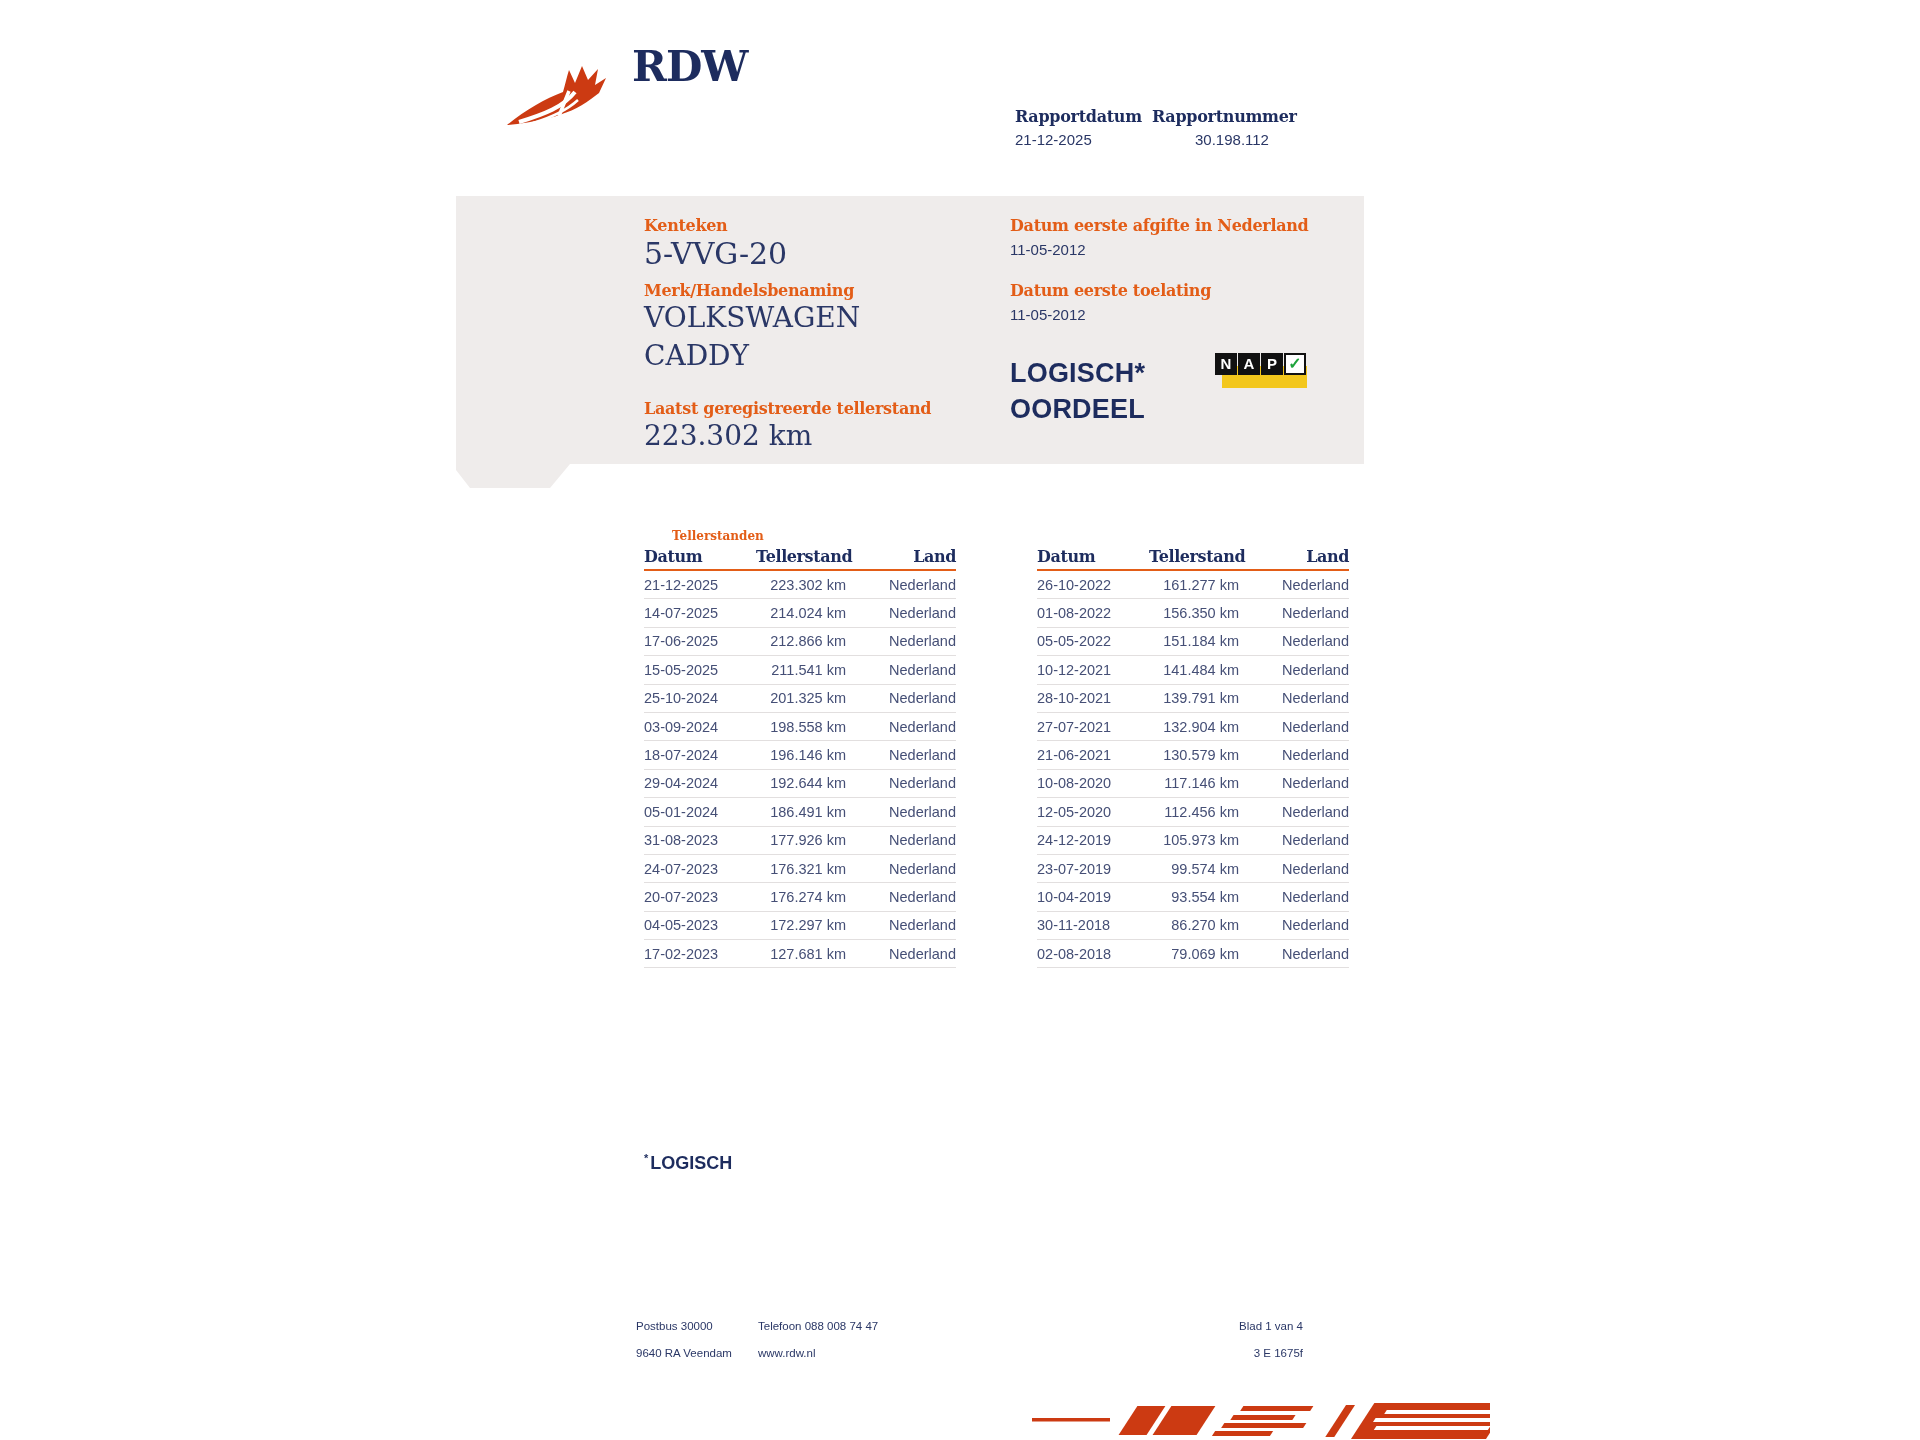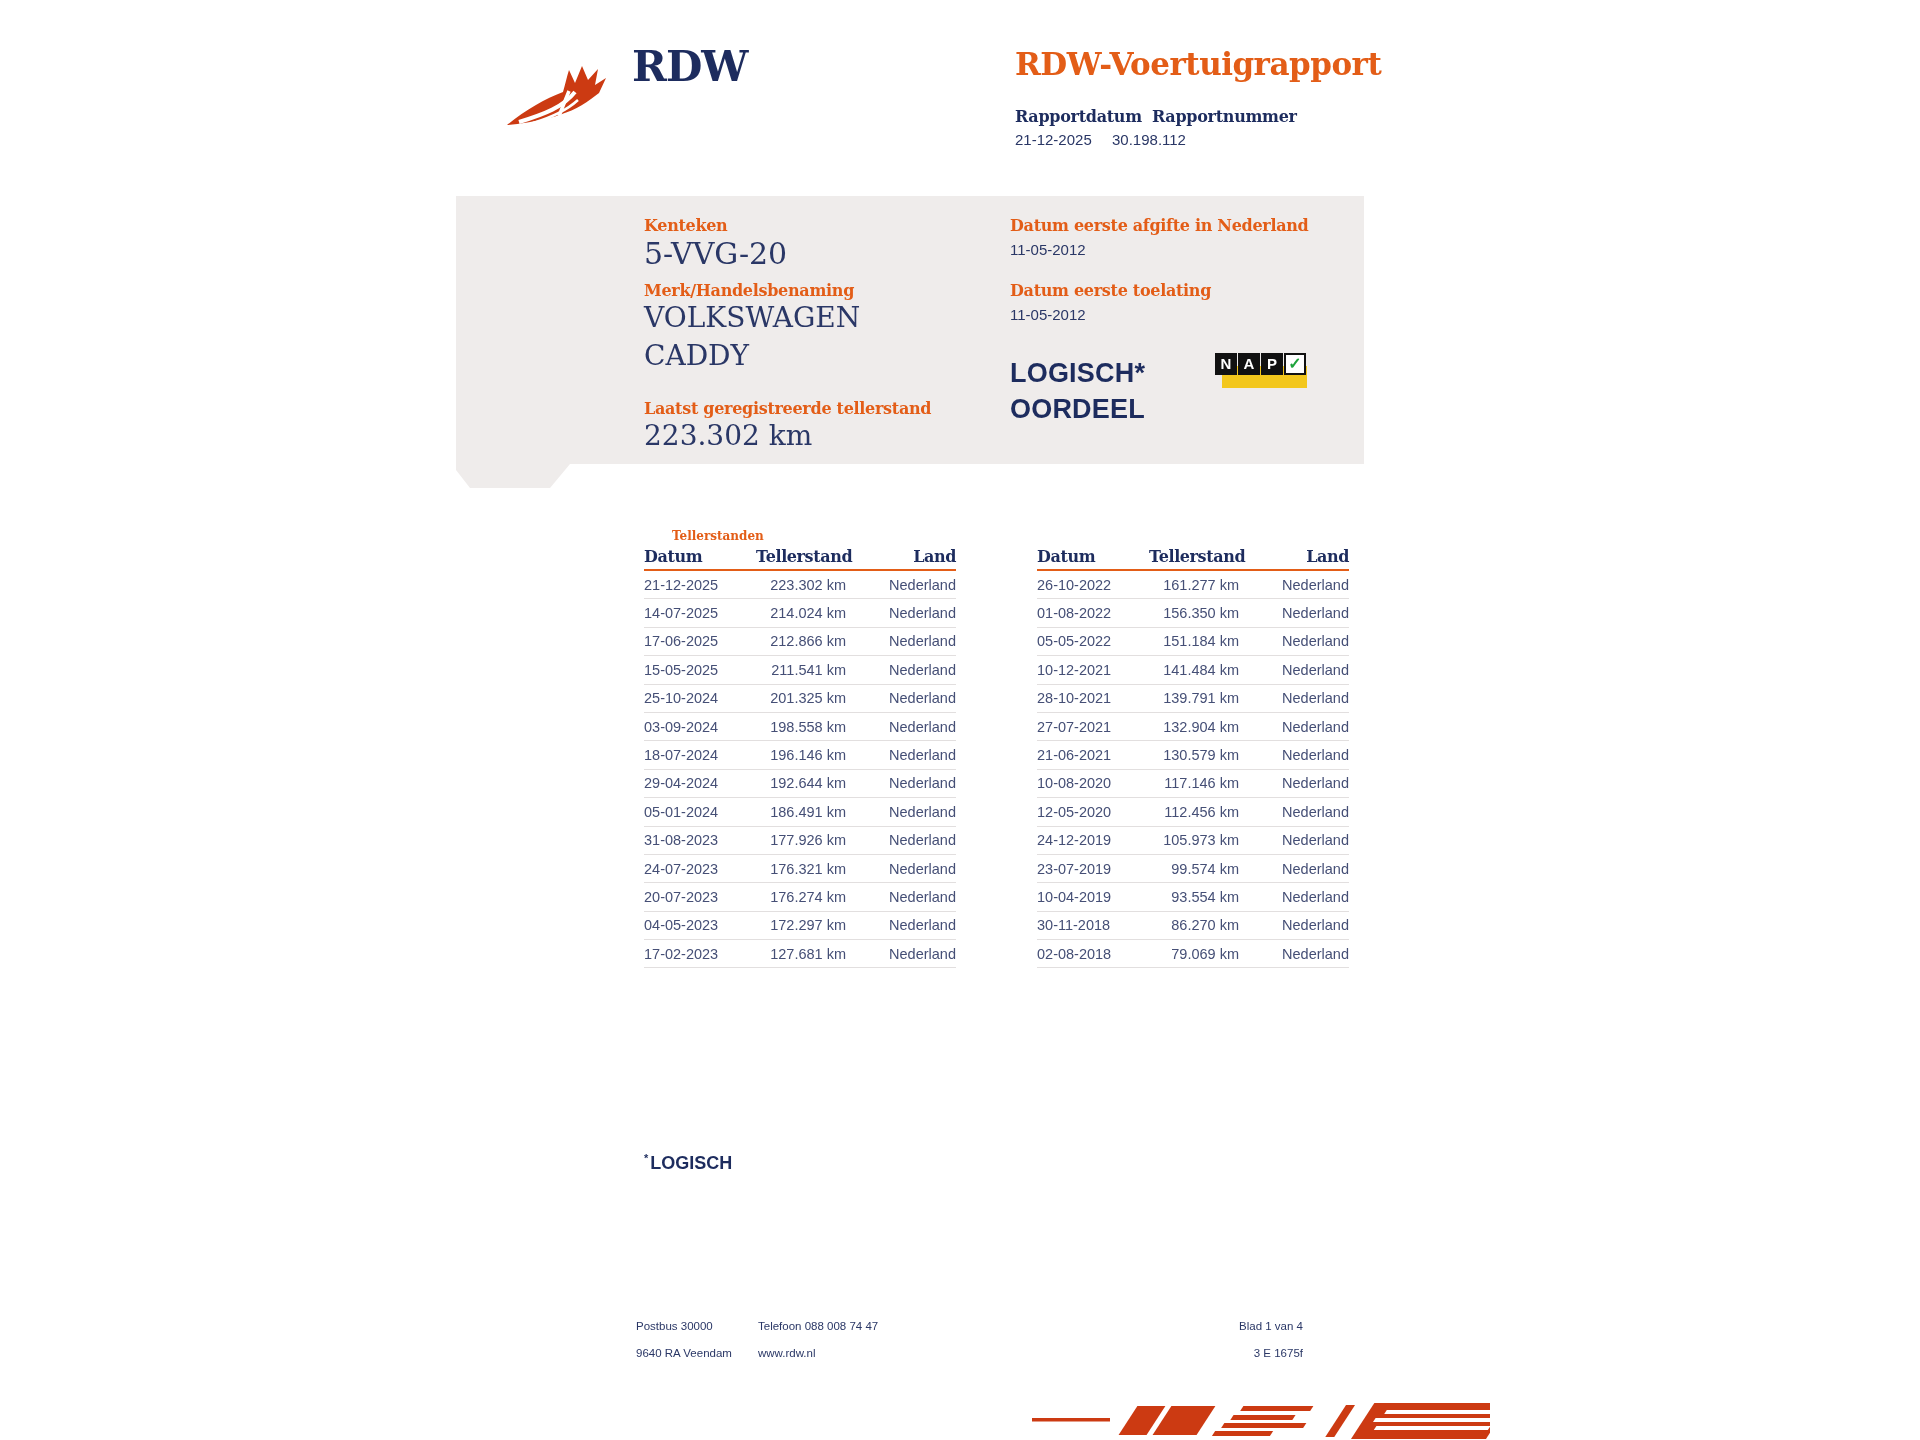--- a/index.html
+++ b/index.html
@@ -69,26 +69,25 @@
 <div class="page">
 
   <svg class="abs" style="left:505px;top:58px" width="108" height="70" viewBox="0 0 108 70">
     <path fill="var(--logo,#cc3a12)" d="M2,67 C20,52 40,41 58,34 C60,27 62,18 64,12 L70,25 L77,8 L83,22 L93,11 L90,27 L101,20 L94,35 L86,41 C74,50 60,56 44,60 C29,64 14,66 2,67 Z"></path>
     <path d="M14,64 C40,56 58,49 70,34" stroke="#fff" stroke-width="4" fill="none"></path>
     <path d="M28,65 C48,59 62,52 73,42" stroke="#fff" stroke-width="2.5" fill="none"></path>
     <path d="M64,33 L54,58" stroke="#fff" stroke-width="3.5" fill="none"></path>
   </svg>
   <div class="abs slab rdw-wordmark">RDW</div>
 
-  <div class="abs slab doc-title">RDW-Voertuigrapport</div>
 
   <div class="abs slab meta-label" style="left:1015px;top:107px">Rapportdatum</div>
   <div class="abs slab meta-label" style="left:1152px;top:107px">Rapportnummer</div>
   <div class="abs meta-value" style="left:1015px;top:131px">21-12-2025</div>
-  <div class="abs meta-value" style="left:1112px;top:131px">30.198.112</div>
+  <div class="abs meta-value" style="left:1195px;top:131px">30.198.112</div>
 
   <div class="abs summary-box"></div>
 
   <div class="abs field-label" style="left:644px;top:216px">Kenteken</div>
   <div class="abs serifval big-value" style="left:644px;top:236px;font-size:30px">5-VVG-20</div>
 
   <div class="abs field-label" style="left:644px;top:281px">Merk/Handelsbenaming</div>
   <div class="abs serifval big-value" style="left:644px;top:301px">VOLKSWAGEN</div>
   <div class="abs serifval big-value" style="left:644px;top:339px">CADDY</div>
 

